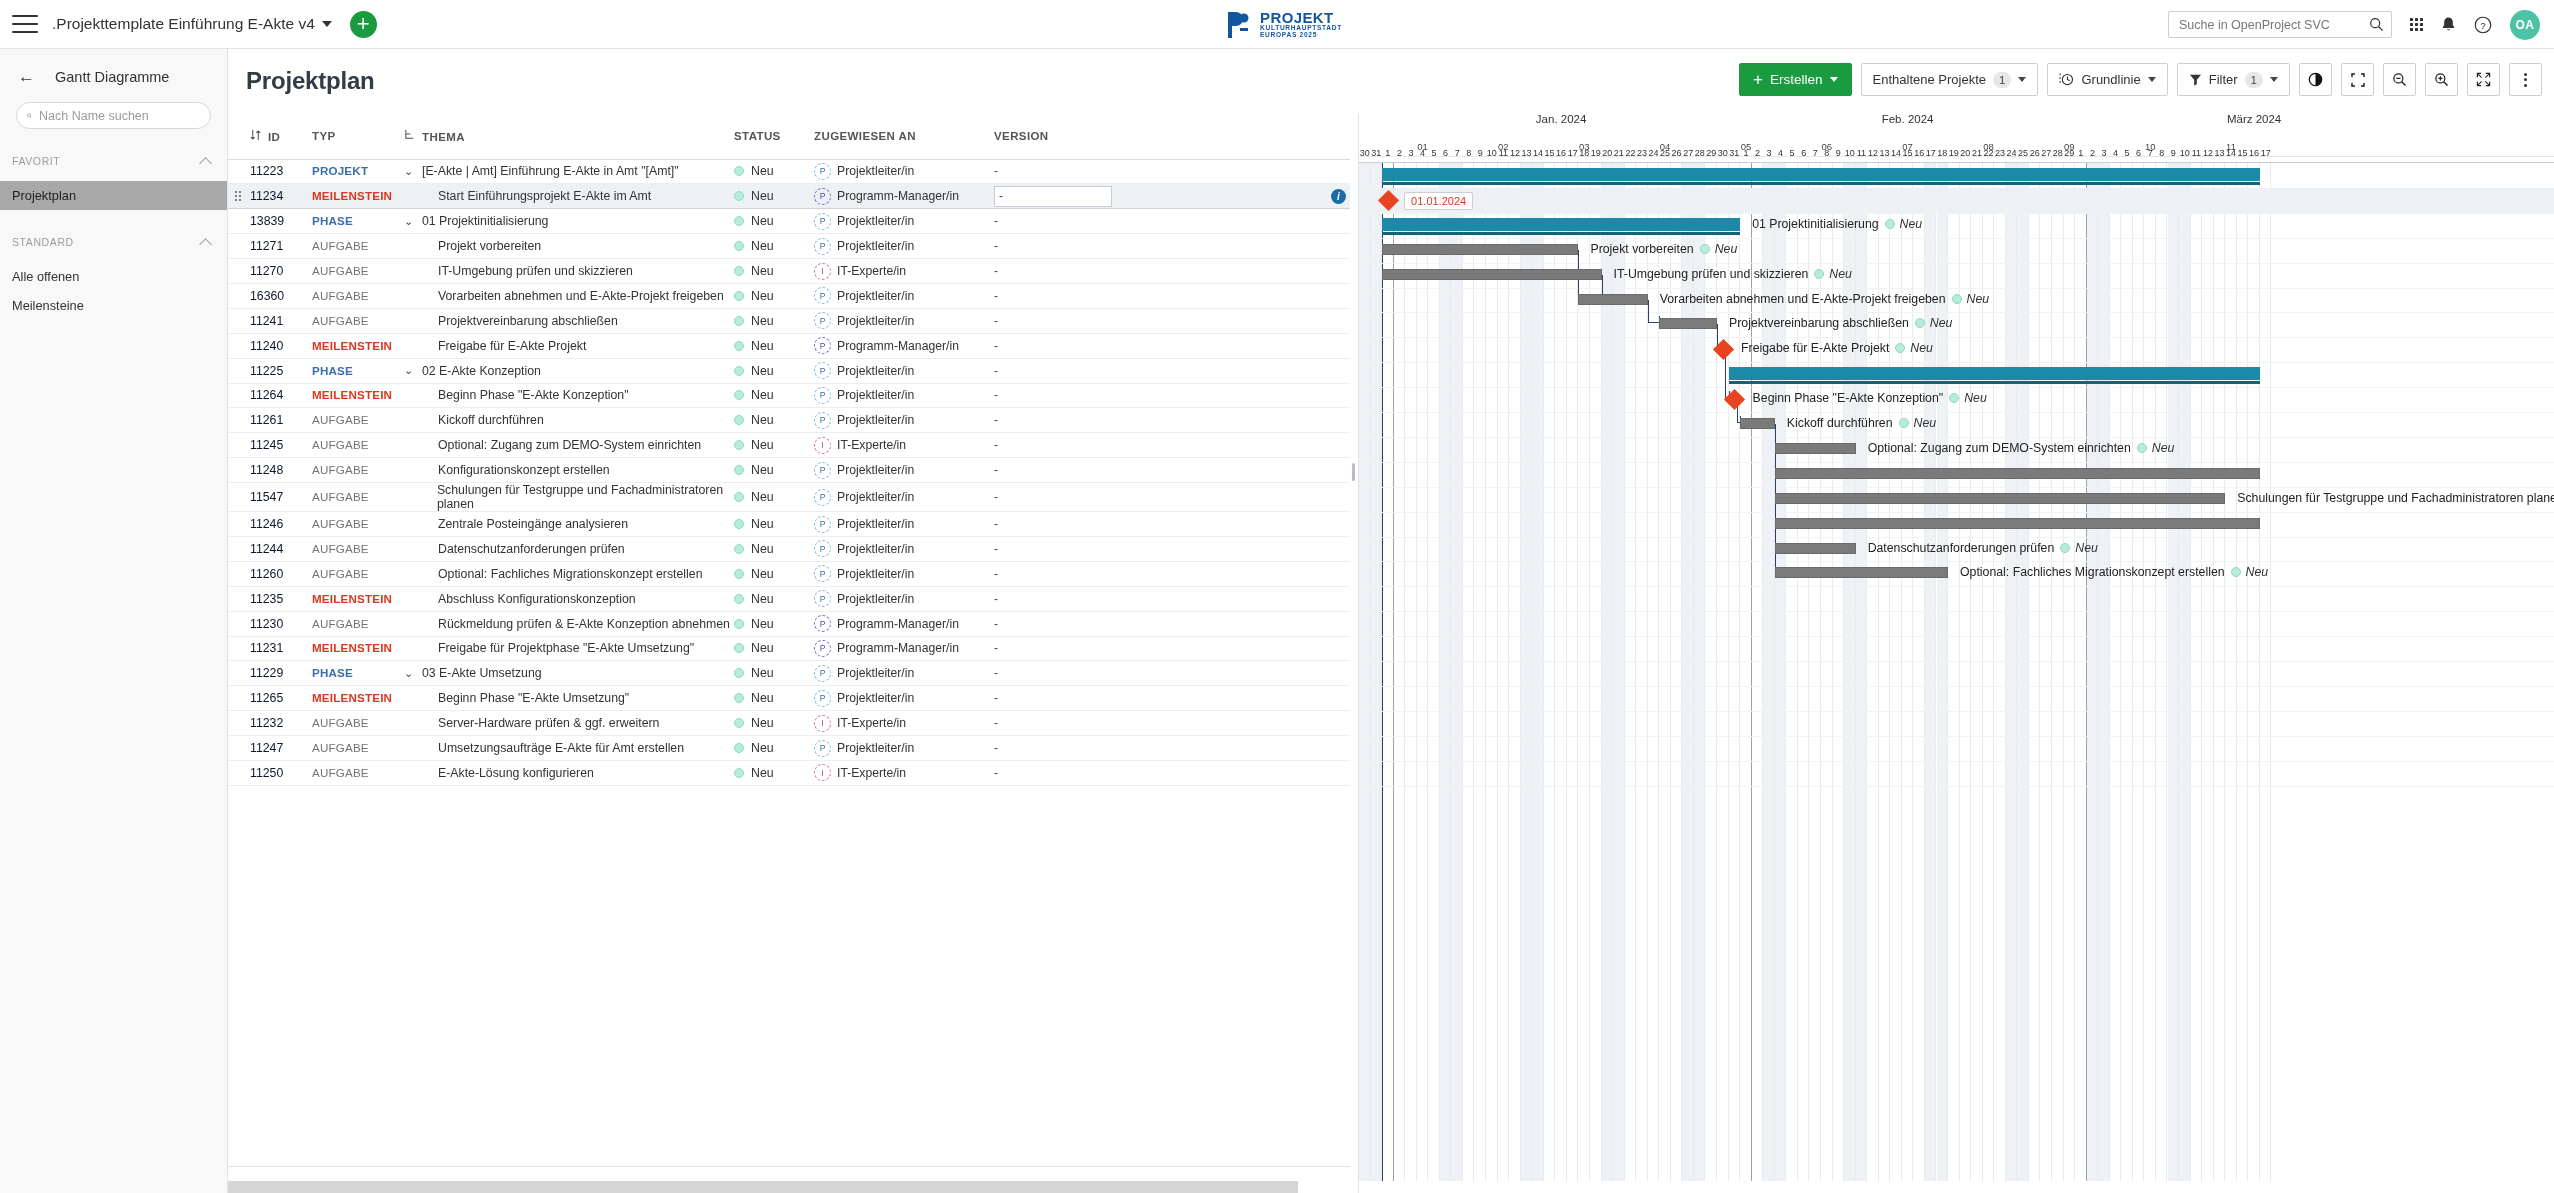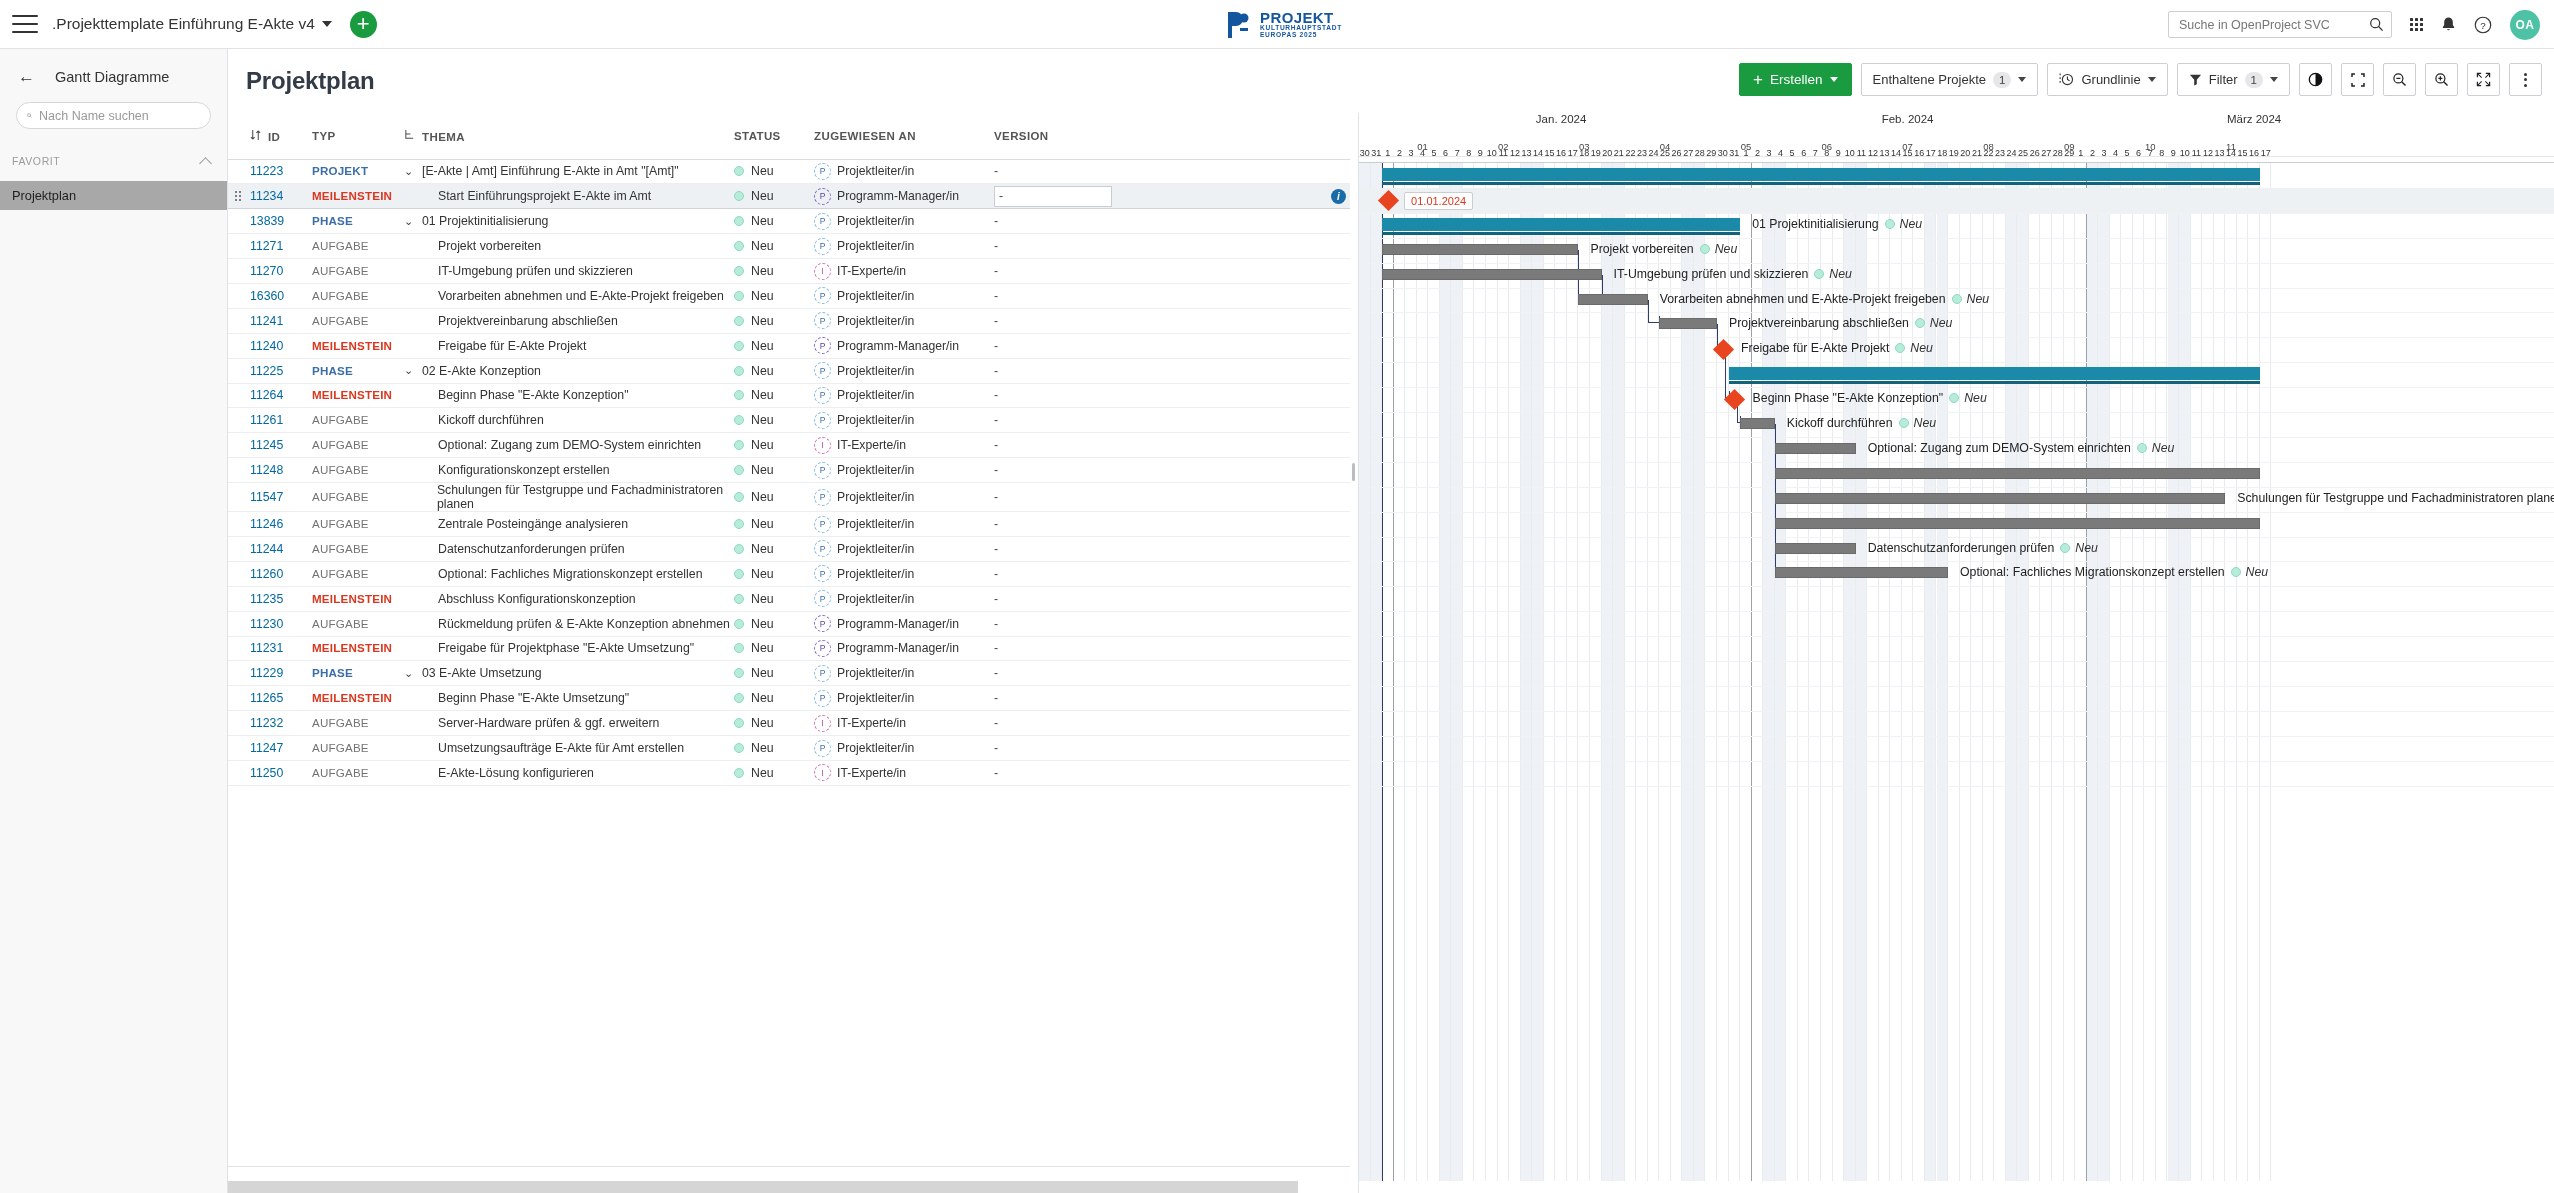--- a/index.html
+++ b/index.html
@@ -87,21 +87,21 @@
   table.wp { width:1122px; border-collapse:collapse; table-layout:fixed; }
   table.wp thead th {
     height:46px; font-size:11.5px; font-weight:bold; color:#555; letter-spacing:.4px;
     text-align:left; vertical-align:middle; border-bottom:1px solid #dadde0; padding:0; background:#fff;
   }
   .c-drag{width:22px;} .c-id{width:62px;} .c-typ{width:92px;} .c-thema{width:330px;}
   .c-status{width:80px;} .c-assign{width:180px;} .c-version{width:120px;} .c-pad{width:236px;}
   table.wp tbody td { height:24.9px; font-size:12.3px; color:#333; border-bottom:1px solid #eceef0;
                       padding:0; vertical-align:middle; }
   tbody tr.sel td { background:#eef1f4; border-top:1px solid #cfd4d9; border-bottom:1px solid #cfd4d9; }
-  .id-link { color:#0369a1; font-size:12.3px; cursor:pointer; }
+  .id-link { color:#0f172a; font-size:12.3px; cursor:pointer; }
   .typ { font-size:11.6px; letter-spacing:.2px; }
   .typ.projekt { color:#3b6ea8; font-weight:bold; }
   .typ.phase   { color:#3b6ea8; font-weight:bold; }
   .typ.meilenstein { color:#d9371f; font-weight:bold; }
   .typ.aufgabe { color:#737373; }
   .thema-cell { display:flex; align-items:center; gap:6px; }
   .expander { width:12px; font-size:11px; color:#444; display:inline-block; cursor:pointer; }
   .indent-1 { padding-left:16px; }
   .status-cell { display:flex; align-items:center; gap:7px; }
   .status-dot { width:10px;height:10px;border-radius:50%;background:#b6ecd9;border:1px solid #8ed9c0; }
@@ -231,20 +231,33 @@
     <div class="sb-group-head">
       <span>FAVORIT</span>
       <span class="chev-up"></span>
     </div>
     <div class="sb-sp"></div>
     <div class="sb-item active">
       <span>Projektplan</span>
     </div>
   </div>
 
+  <div class="sb-group">
+    <div class="sb-group-head">
+      <span>STANDARD</span>
+      <span class="chev-up"></span>
+    </div>
+    <div class="sb-sp"></div>
+    <div class="sb-item">
+      <span>Alle offenen</span>
+    </div>
+    <div class="sb-item">
+      <span>Meilensteine</span>
+    </div>
+  </div>
 </div>
 
 <div id="main">
 
   <div id="page-title">Projektplan</div>
 
   <div id="toolbar">
     <div class="tb-btn green">
       <span style="font-size:17px;line-height:1;">+</span>
       <span>Erstellen</span>

